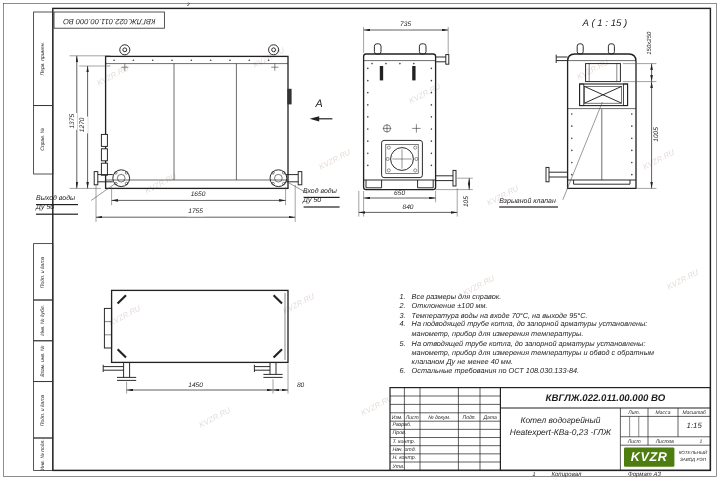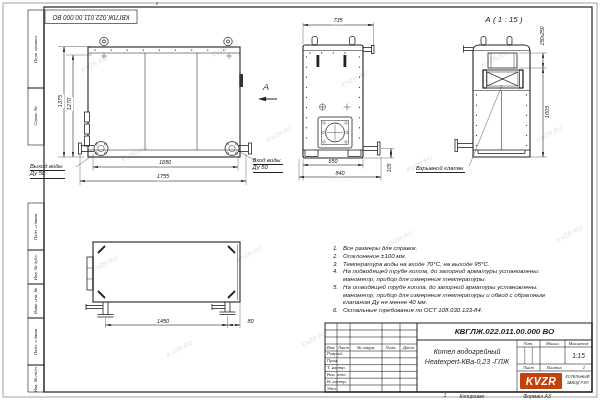--- a/index.html
+++ b/index.html
@@ -12,21 +12,21 @@
   .r180{transform:translate(-50%,-50%) rotate(180deg);}
   .bg{background:#fff;padding:0 1px;}
   .u{border-bottom:1px solid #222;padding:0 2px 1px 0;}
   .f4{font-size:4.2px;} .f44{font-size:4.4px;} .f5{font-size:5px;} .f55{font-size:5.5px;} .f65{font-size:6.5px;} .f7{font-size:7px;} .f8{font-size:8px;} .f9{font-size:9px;}
   .b{font-weight:bold;}
   .notes{position:absolute;left:329px;top:244px;width:262px;}
   .note-line{display:flex;font:italic 6.1px "Liberation Sans",sans-serif;color:#1c1c1c;line-height:7.75px;}
   .note-num{width:9px;text-align:right;margin-right:5px;flex:none;}
   .wm{position:absolute;font:italic 6.5px "Liberation Sans",sans-serif;color:rgba(170,140,125,0.30);
       transform:rotate(-28deg);white-space:nowrap;}
-  .logo-box{position:absolute;left:520px;top:373px;width:42px;height:16px;background:#c2410c;border-radius:1px;}
+  .logo-box{position:absolute;left:520px;top:373px;width:42px;height:16px;background:#4d7c0f;border-radius:1px;}
   .logo-txt{position:absolute;left:50%;top:50%;transform:translate(-50%,-50%);
             font:italic bold 10.5px "Liberation Sans",sans-serif;color:#fff;letter-spacing:.5px;}
 </style>
 </head>
 <body>
 
 <div class="sheet">
 
   <span class="wm" style="left:80px;top:60px">KVZR.RU</span>
   <span class="wm" style="left:210px;top:45px">KVZR.RU</span>

